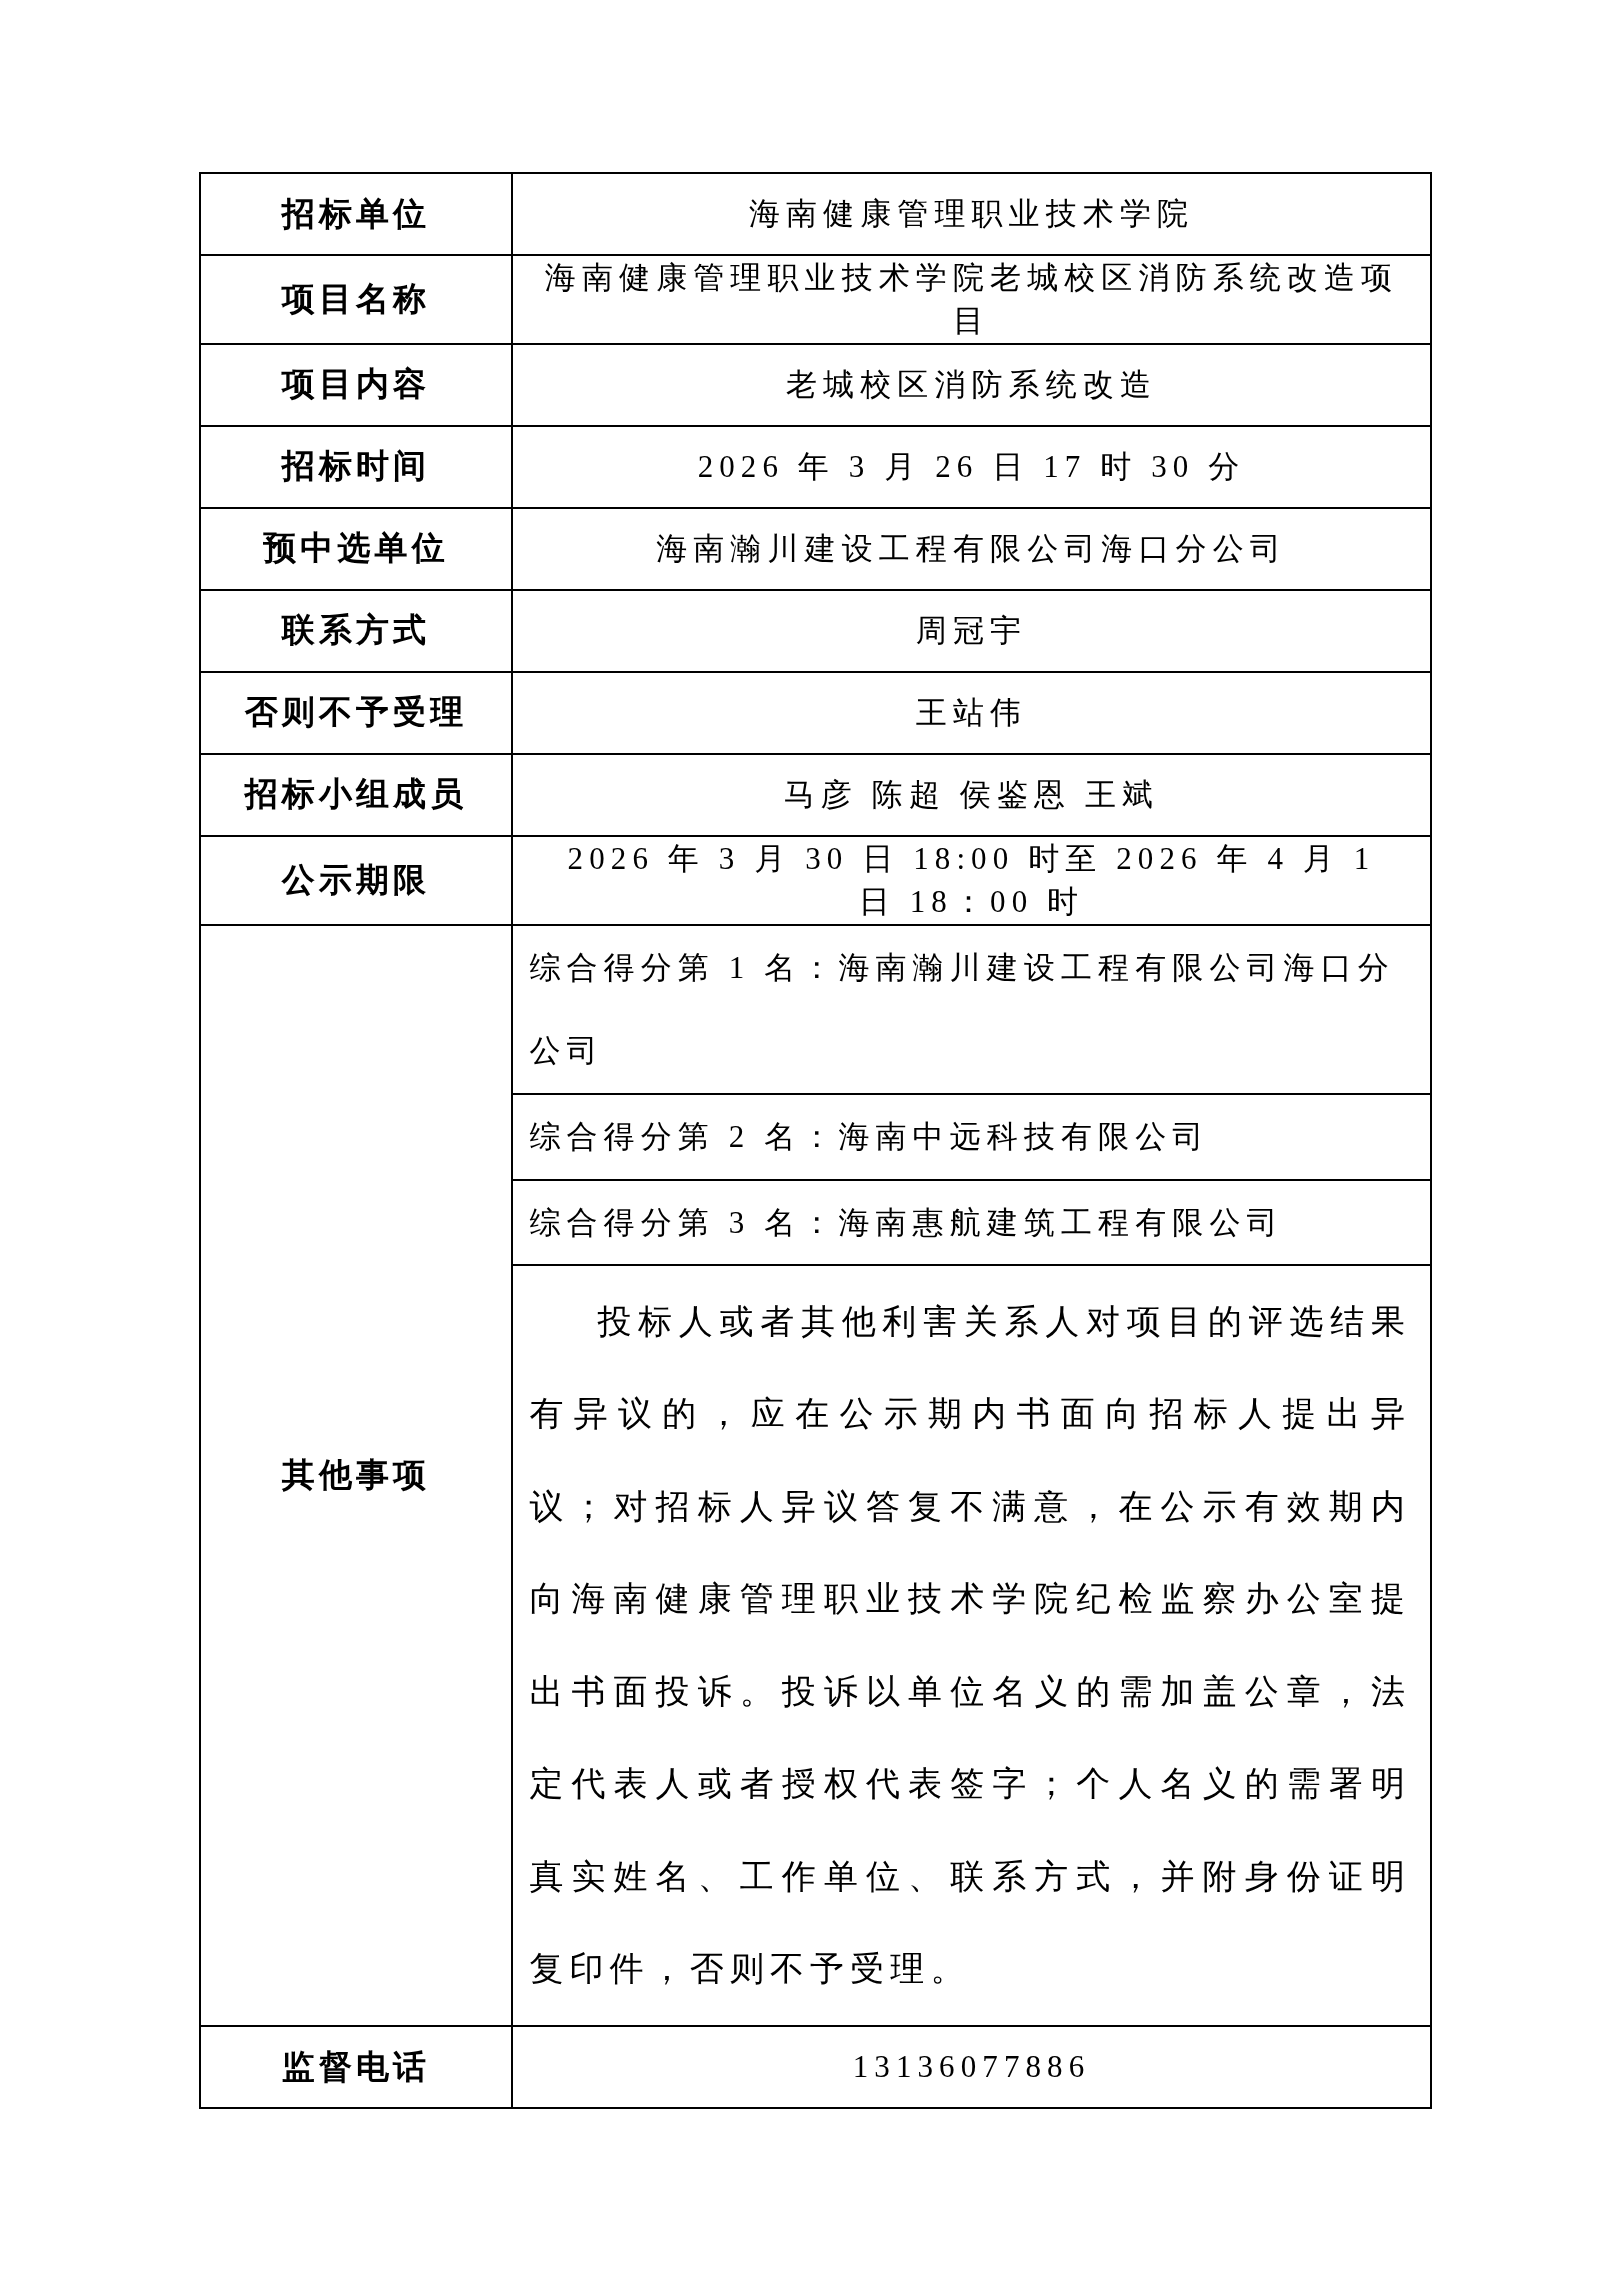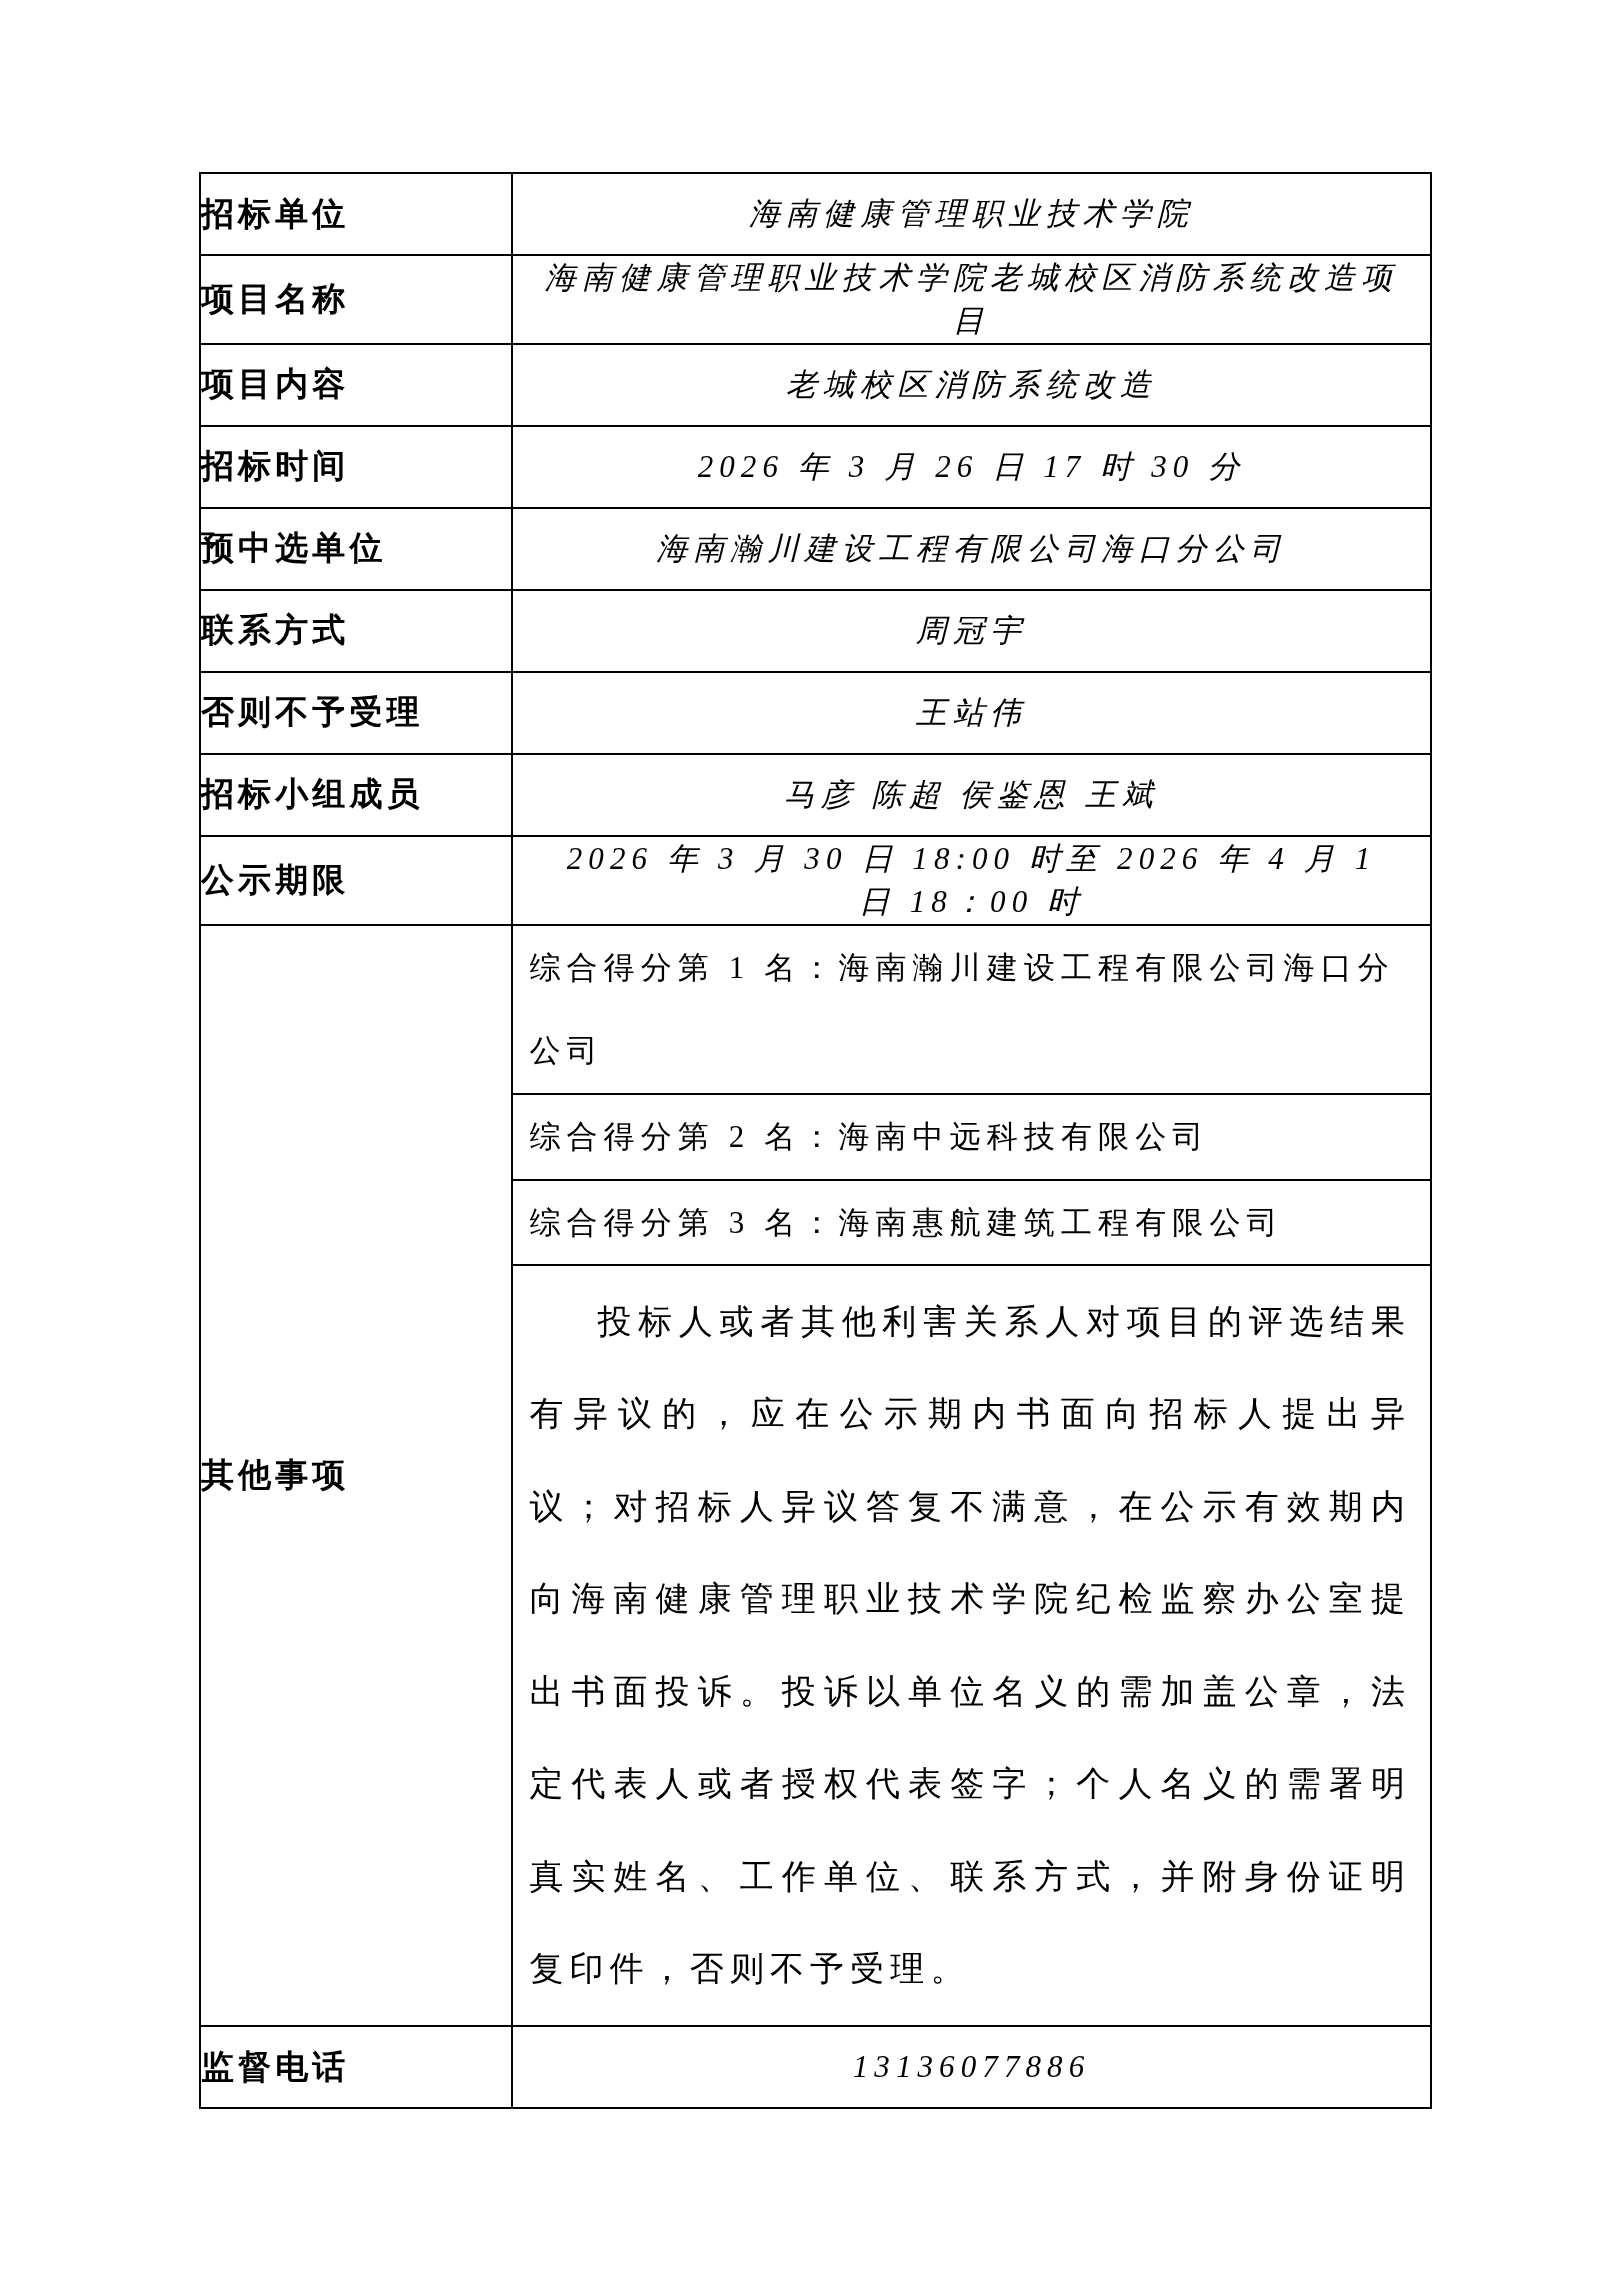--- a/index.html
+++ b/index.html
@@ -47,31 +47,31 @@
     border-top-width: 2.7px;
     border-bottom-width: 2.7px;
     vertical-align: middle;
     overflow: hidden;
   }
   td.label-cell {
     font-family: "Liberation Sans", "DejaVu Sans", sans-serif;
     font-weight: 700;
     font-size: 33px;
     letter-spacing: 4.1px;
+    text-align: center;
     height: 82px;
-    padding: 0 0;
+    padding: 0 16px;
   }
   td.value-cell {
     font-size: 31px;
     letter-spacing: 6.1px;
     text-align: center;
     height: 82px;
     padding: 0 30px;
     line-height: 1.4;
-    font-style: italic;
   }
   td.rank-cell {
     font-size: 31px;
     letter-spacing: 6.1px;
     text-align: left;
     line-height: 2.7;
     height: 82px;
     padding: 0 13.6px 0 16.4px;
   }
   td.rank-cell.tall { height: 164px; margin-left: 20px; }

